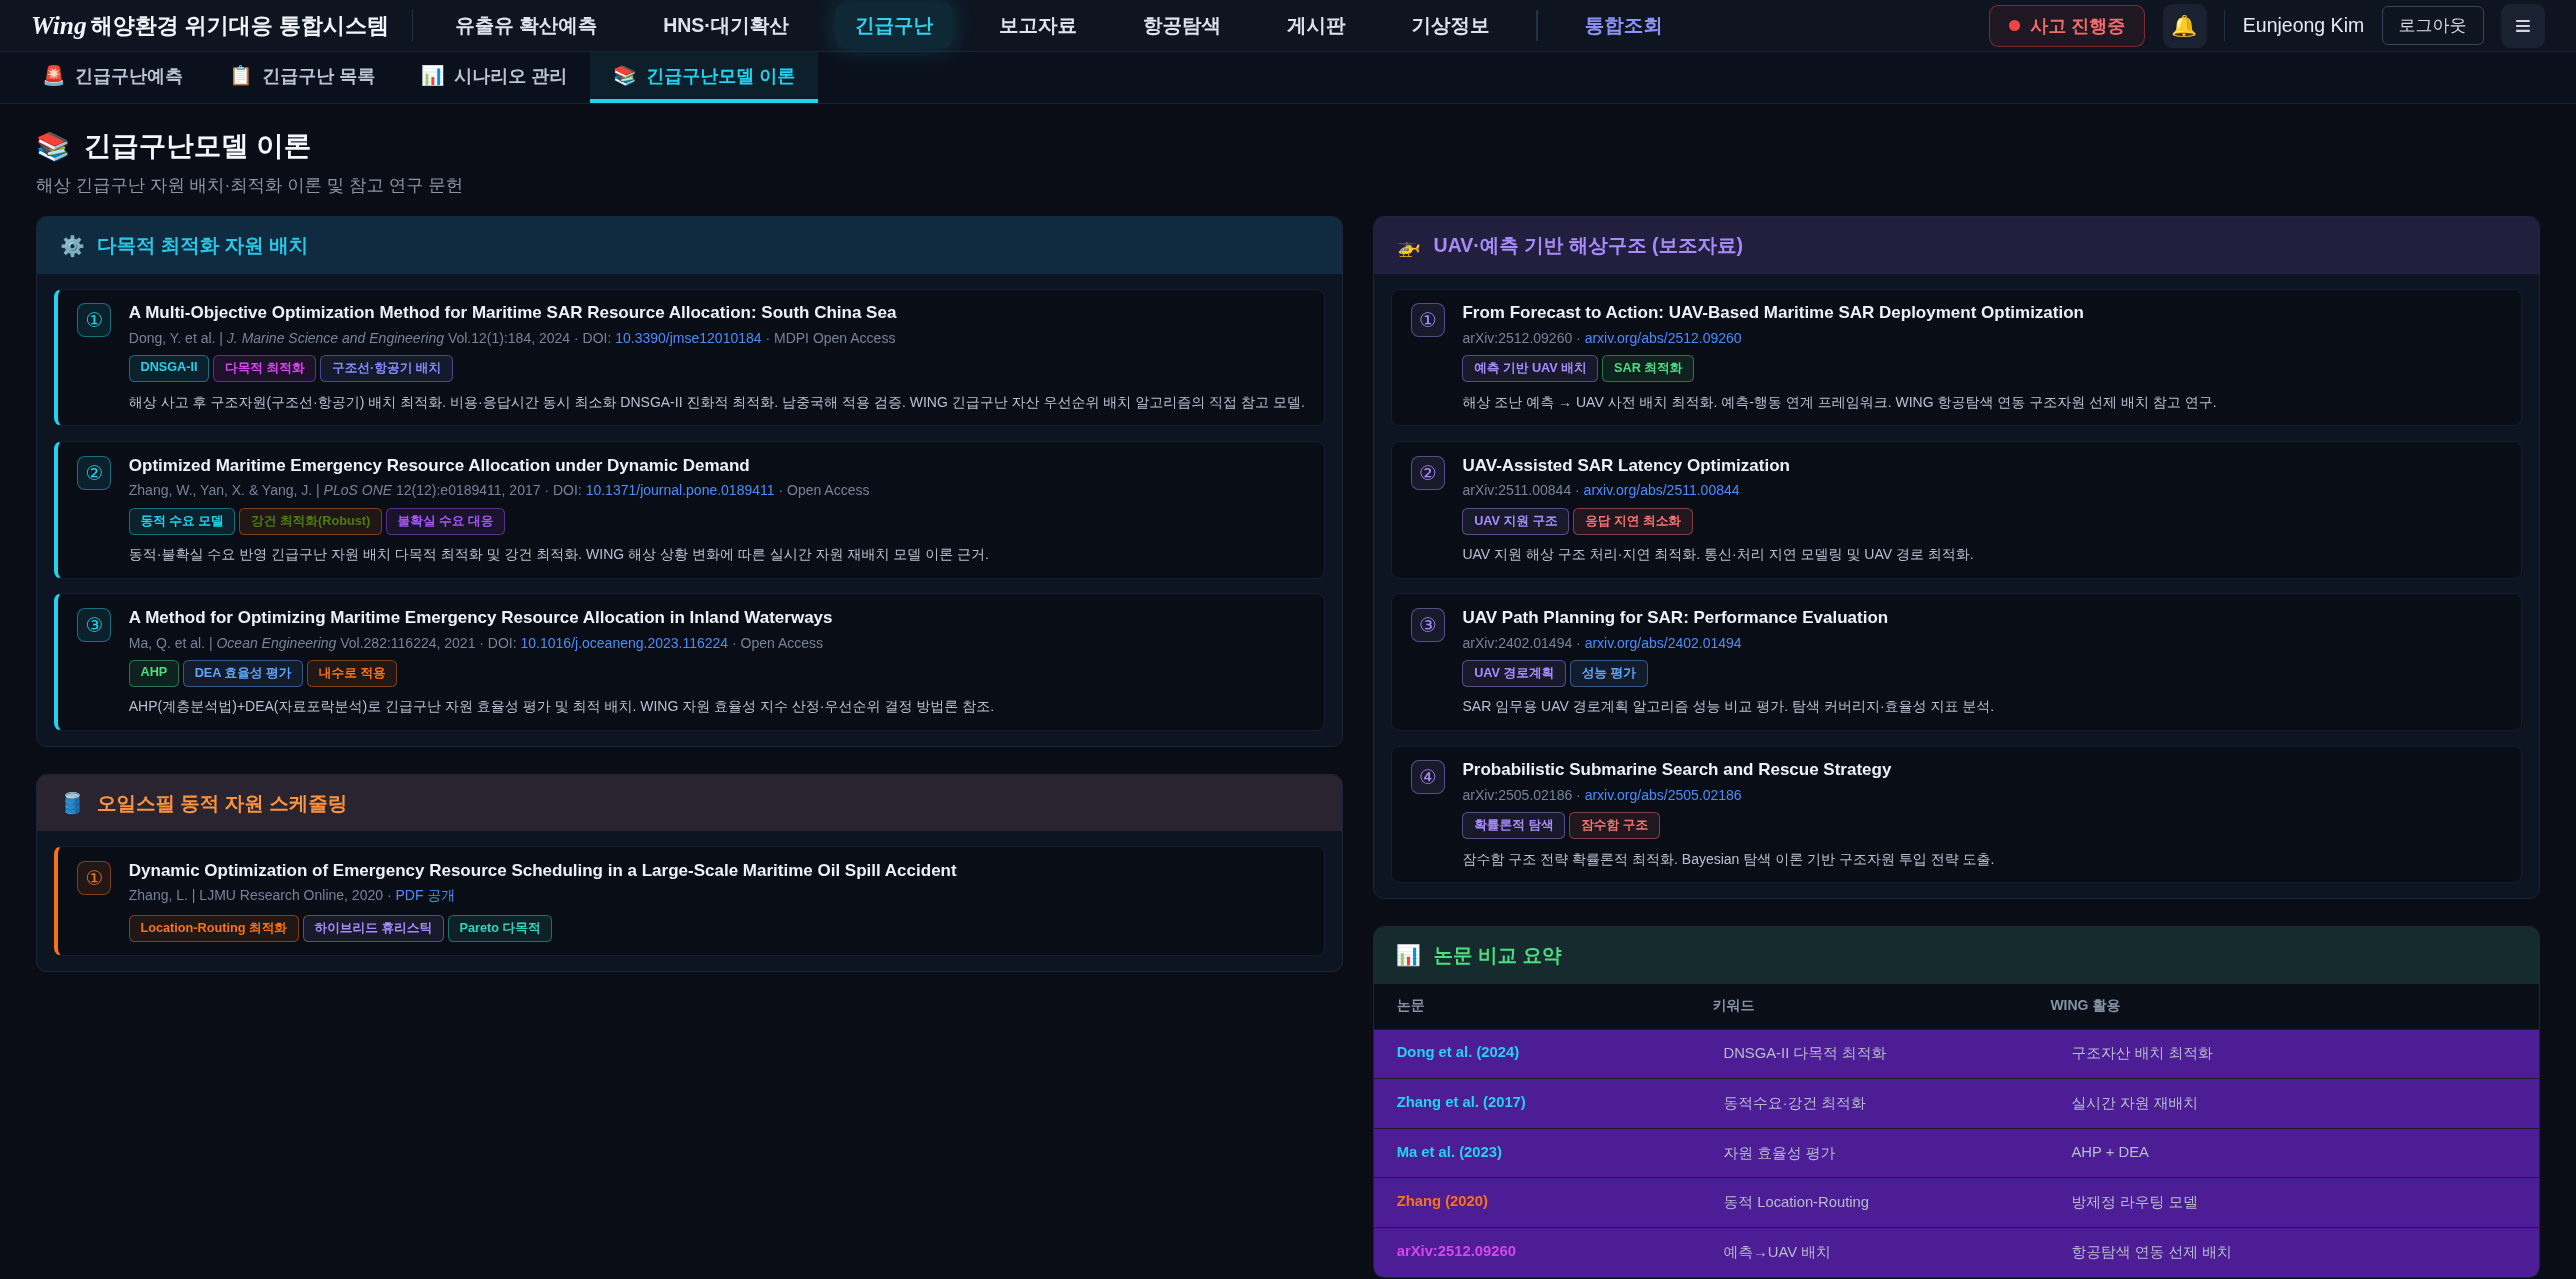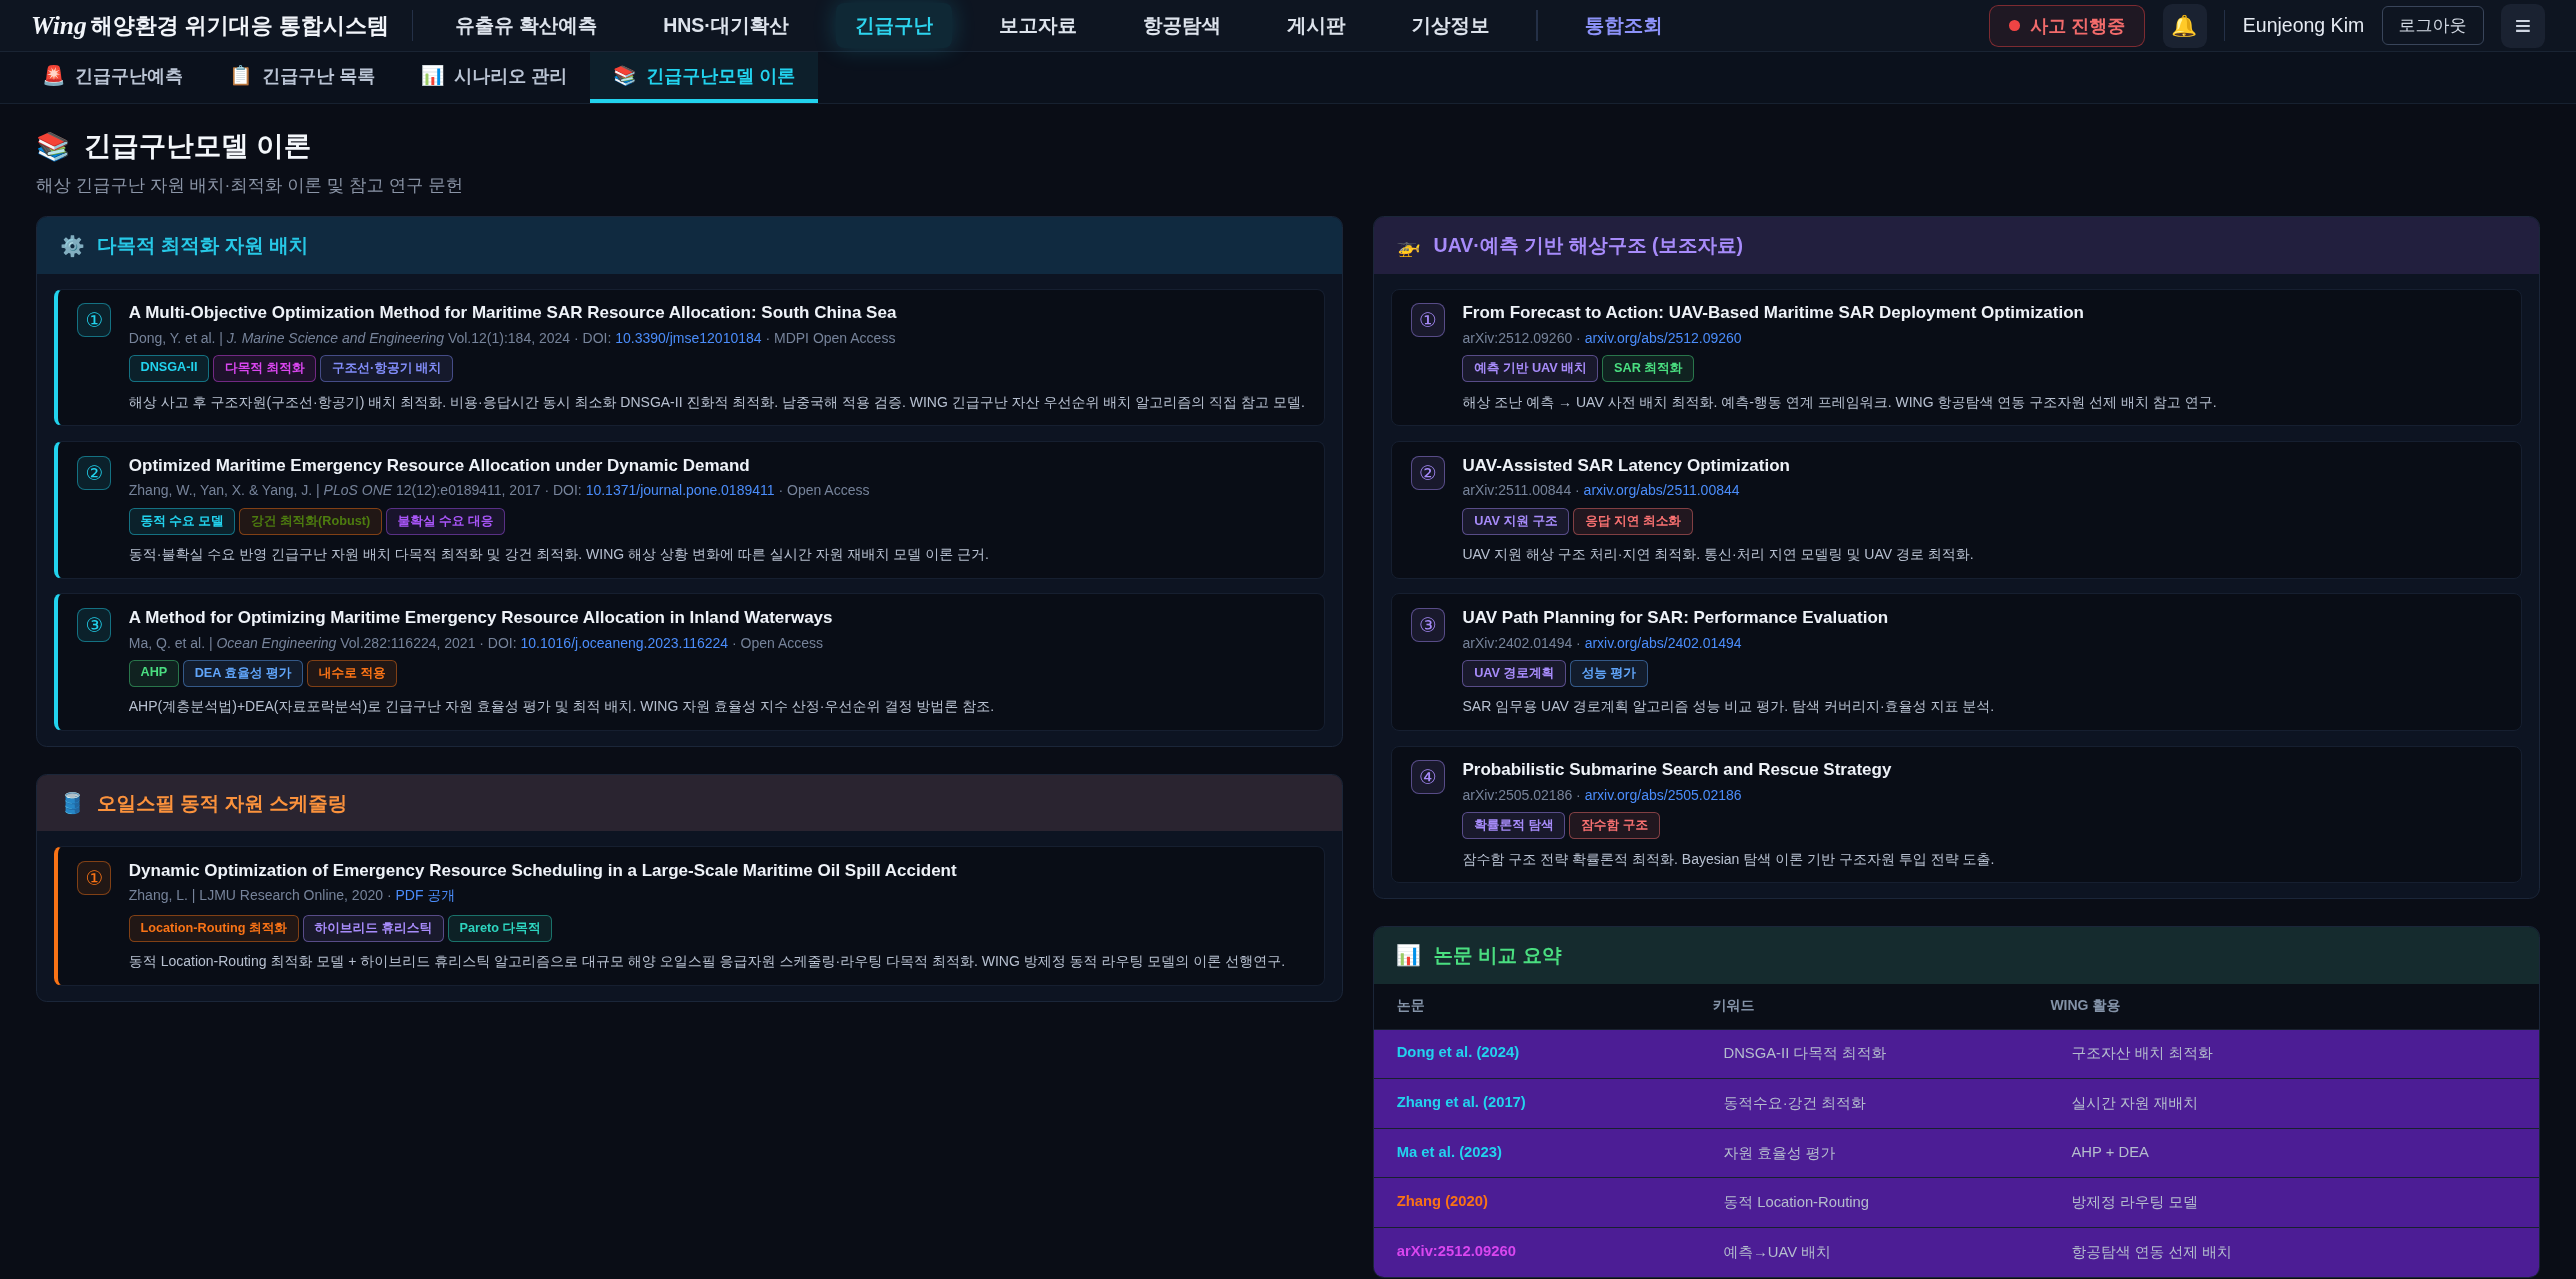--- a/index.html
+++ b/index.html
@@ -194,21 +194,20 @@
       <div class="paper acc-orange">
         <div class="num tinted" style="color: rgb(249, 115, 22); border-color: rgba(249, 115, 22, 0.45); background: rgba(249, 115, 22, 0.1);">①</div>
         <div class="paper-body">
           <div class="p-title">Dynamic Optimization of Emergency Resource Scheduling in a Large-Scale Maritime Oil Spill Accident</div>
           <div class="p-meta"><span>Zhang, L. | LJMU Research Online, 2020 · </span><a class="doi">PDF 공개</a></div>
           <div class="tags">
             <span class="tag tinted" style="color: rgb(249, 115, 22); border-color: rgba(249, 115, 22, 0.45); background: rgba(249, 115, 22, 0.1);">Location-Routing 최적화</span>
             <span class="tag tinted" style="color: rgb(167, 139, 250); border-color: rgba(167, 139, 250, 0.45); background: rgba(167, 139, 250, 0.1);">하이브리드 휴리스틱</span>
             <span class="tag tinted" style="color: rgb(45, 212, 191); border-color: rgba(45, 212, 191, 0.45); background: rgba(45, 212, 191, 0.1);">Pareto 다목적</span>
           </div>
-          <div class="p-desc">동적 Location-Routing 최적화 모델 + 하이브리드 휴리스틱 알고리즘으로 대규모 해양 오일스필 응급자원 스케줄링·라우팅 다목적 최적화. WING 방제정 동적 라우팅 모델의 이론 선행연구.</div>
         </div>
       </div>
     </div>
   </div>
 
   <div>
 
     <div class="panel">
       <div class="panel-head ph-purple">
         <span class="ph-icon">🚁</span>

